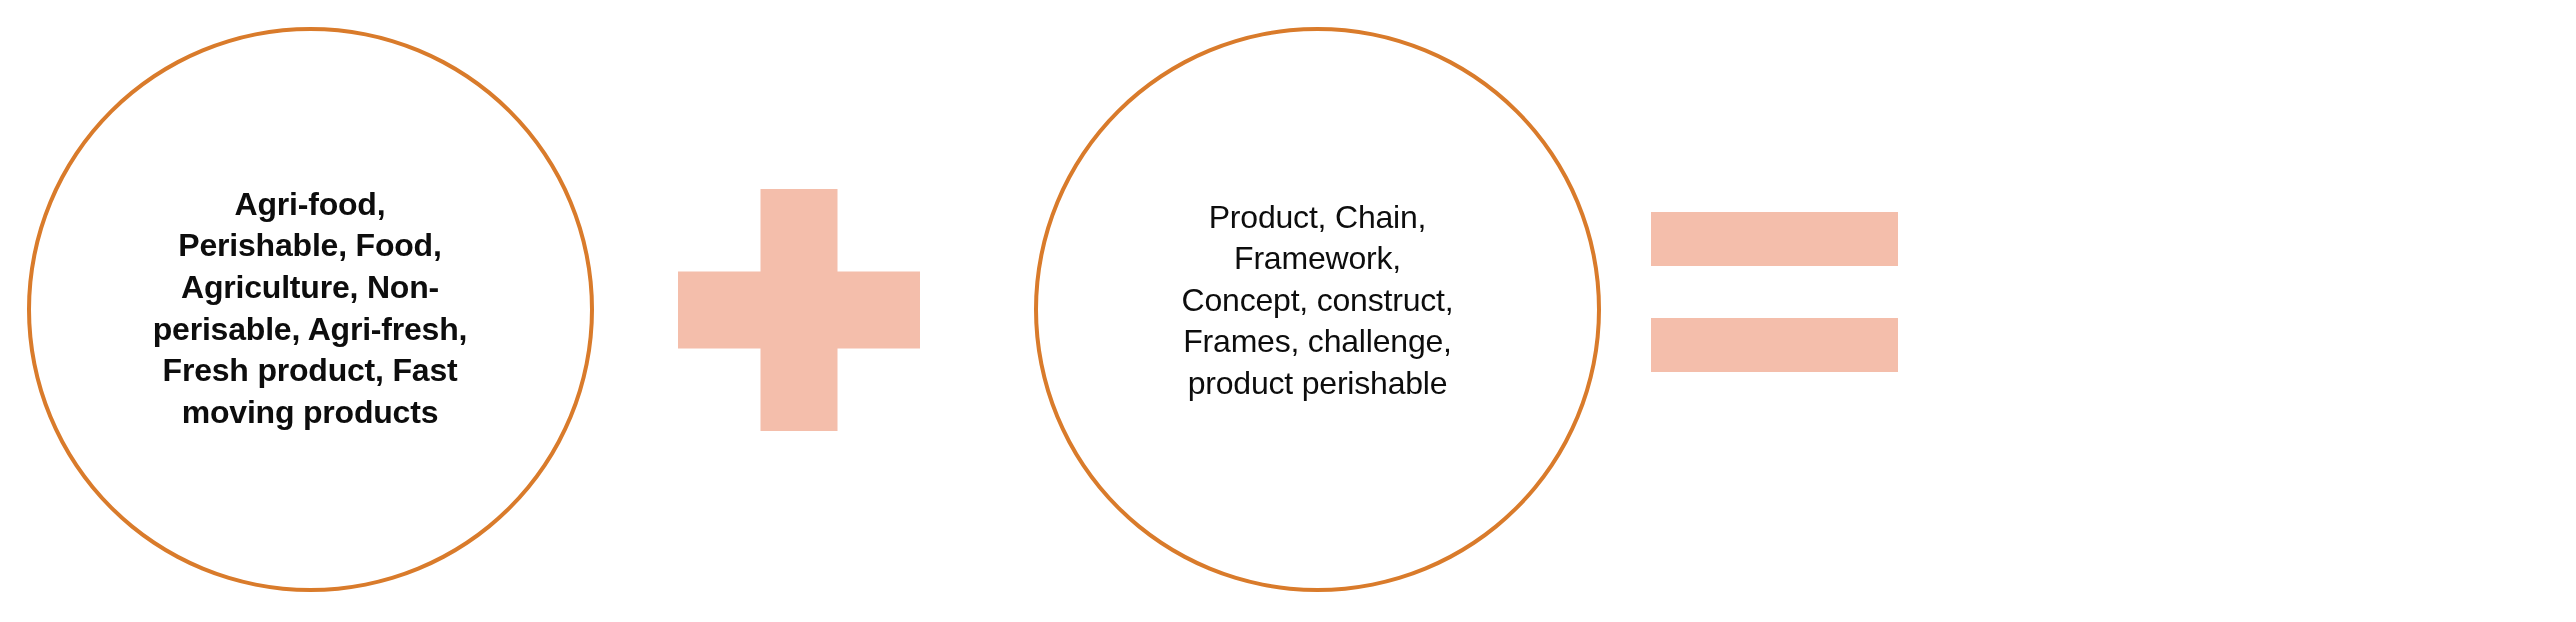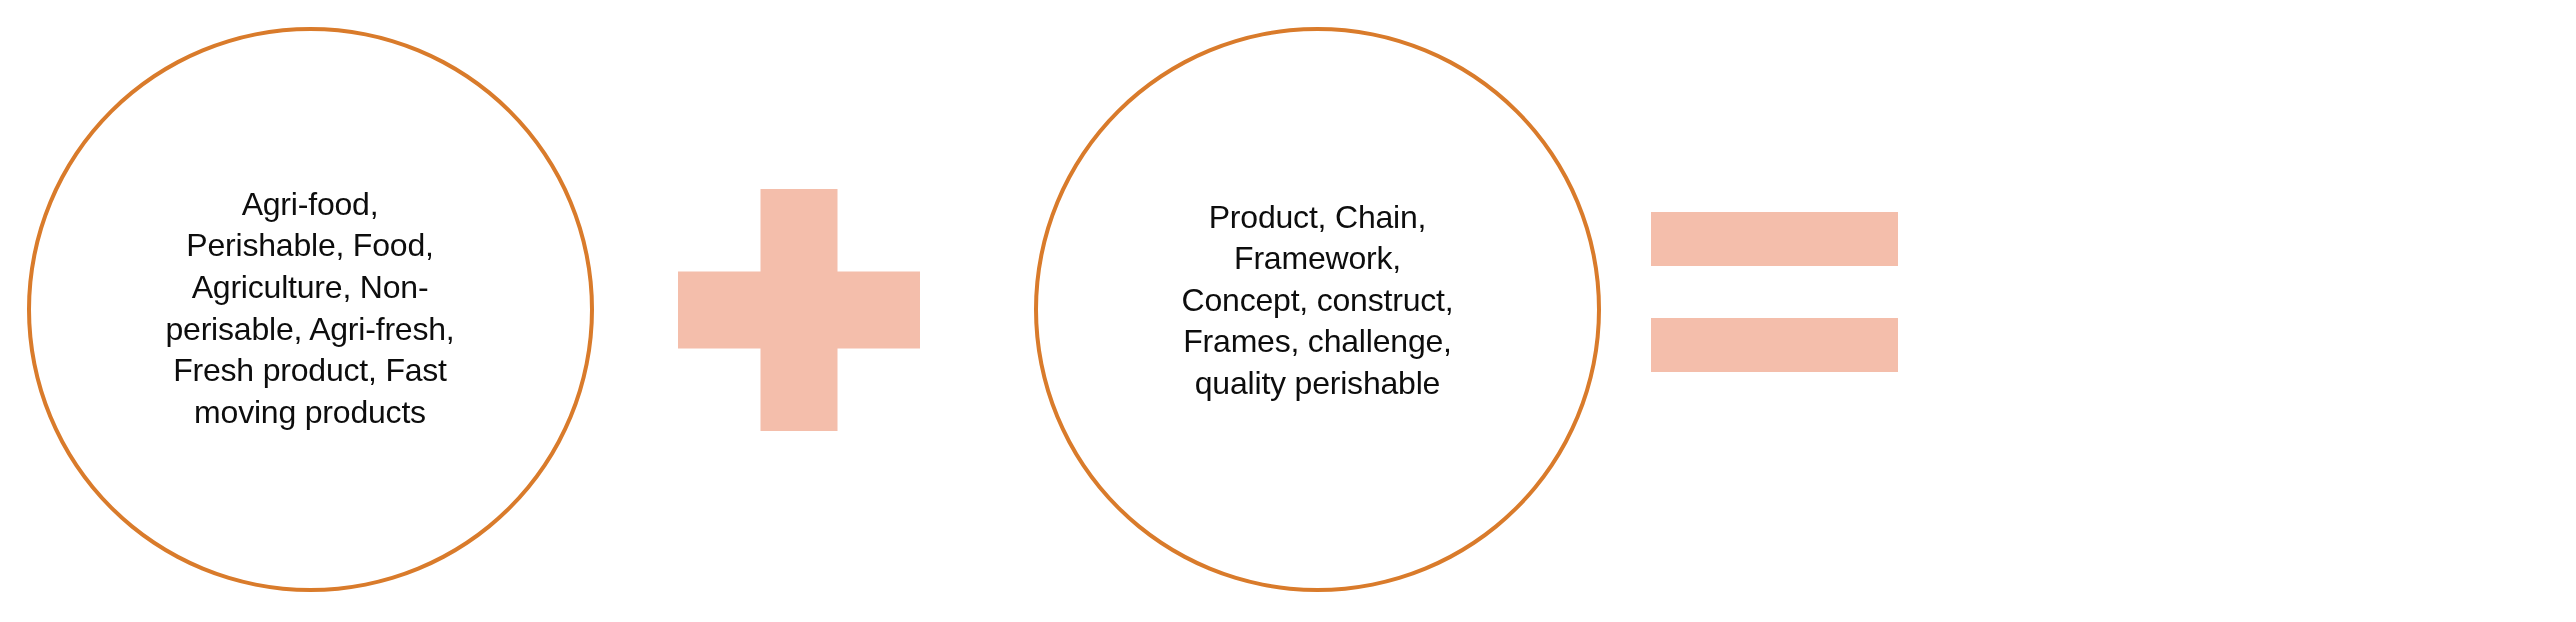--- a/index.html
+++ b/index.html
@@ -45,20 +45,21 @@
   #circle-one {
     left: 26.5px;
     top: 27px;
     width: 567px;
     height: 565px;
   }
   #circle-one .circle-text {
     font-size: 32px;
     width: 365px;
     margin-top: -1.7px;
+    font-weight: bold;
   }
 
   
   #circle-two {
     left: 1034px;
     top: 27px;
     width: 567px;
     height: 565px;
   }
   #circle-two .circle-text {
@@ -142,21 +143,21 @@
   <div id="plus-operator">
     <div class="plus-v"></div>
     <div class="plus-h"></div>
   </div>
 
   <div class="circle" id="circle-two">
     <div class="circle-text">Product, Chain,
 Framework,
 Concept, construct,
 Frames, challenge,
-quality perishable</div>
+product perishable</div>
   </div>
 
   <div id="equals-operator">
     <div class="eq-bar eq-bar-top"></div>
     <div class="eq-bar eq-bar-bottom"></div>
   </div>
 
 
 </div>
 

